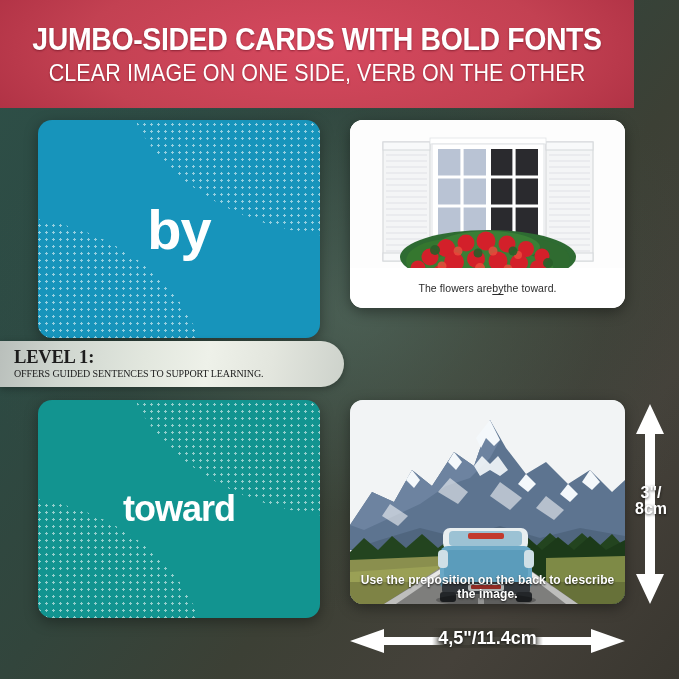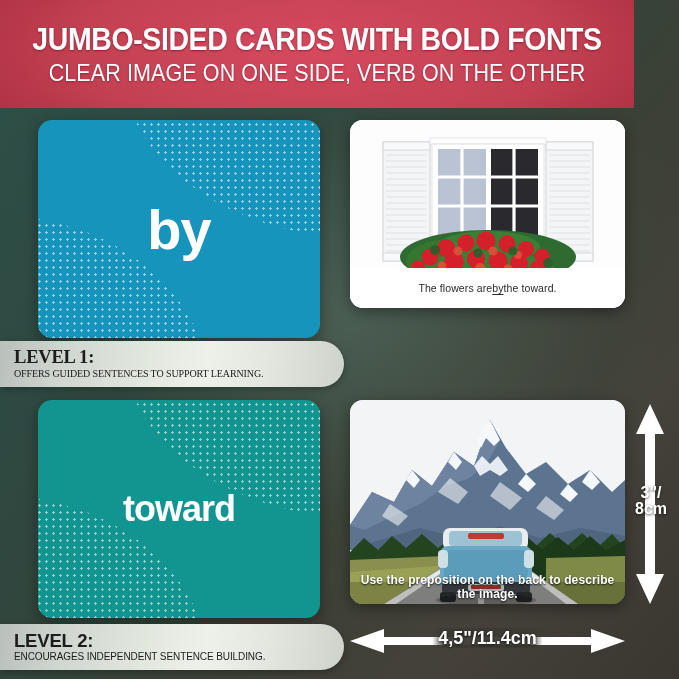--- a/index.html
+++ b/index.html
@@ -387,24 +387,20 @@
       </svg>
     </div>
     <div id="mountain-caption">Use the preposition on the back to describe the image.</div>
   </div>
 
   <div class="level-badge" id="level1-badge">
     <div class="level-title">LEVEL 1:</div>
     <div class="level-desc">OFFERS GUIDED SENTENCES TO SUPPORT LEARNING.</div>
   </div>
 
-  <div class="level-badge" id="level2-badge">
-    <div class="level-title">LEVEL 2:</div>
-    <div class="level-desc">ENCOURAGES INDEPENDENT SENTENCE BUILDING.</div>
-  </div>
 
   <div id="dim-vertical">
     <svg width="38" height="200" viewBox="0 0 38 200">
       <g fill="#ffffff">
         <polygon points="19,0 33,30 24,30 24,170 33,170 19,200 5,170 14,170 14,30 5,30"></polygon>
       </g>
     </svg>
   </div>
   <div id="dim-vert-label">
     <div>3"/</div>

